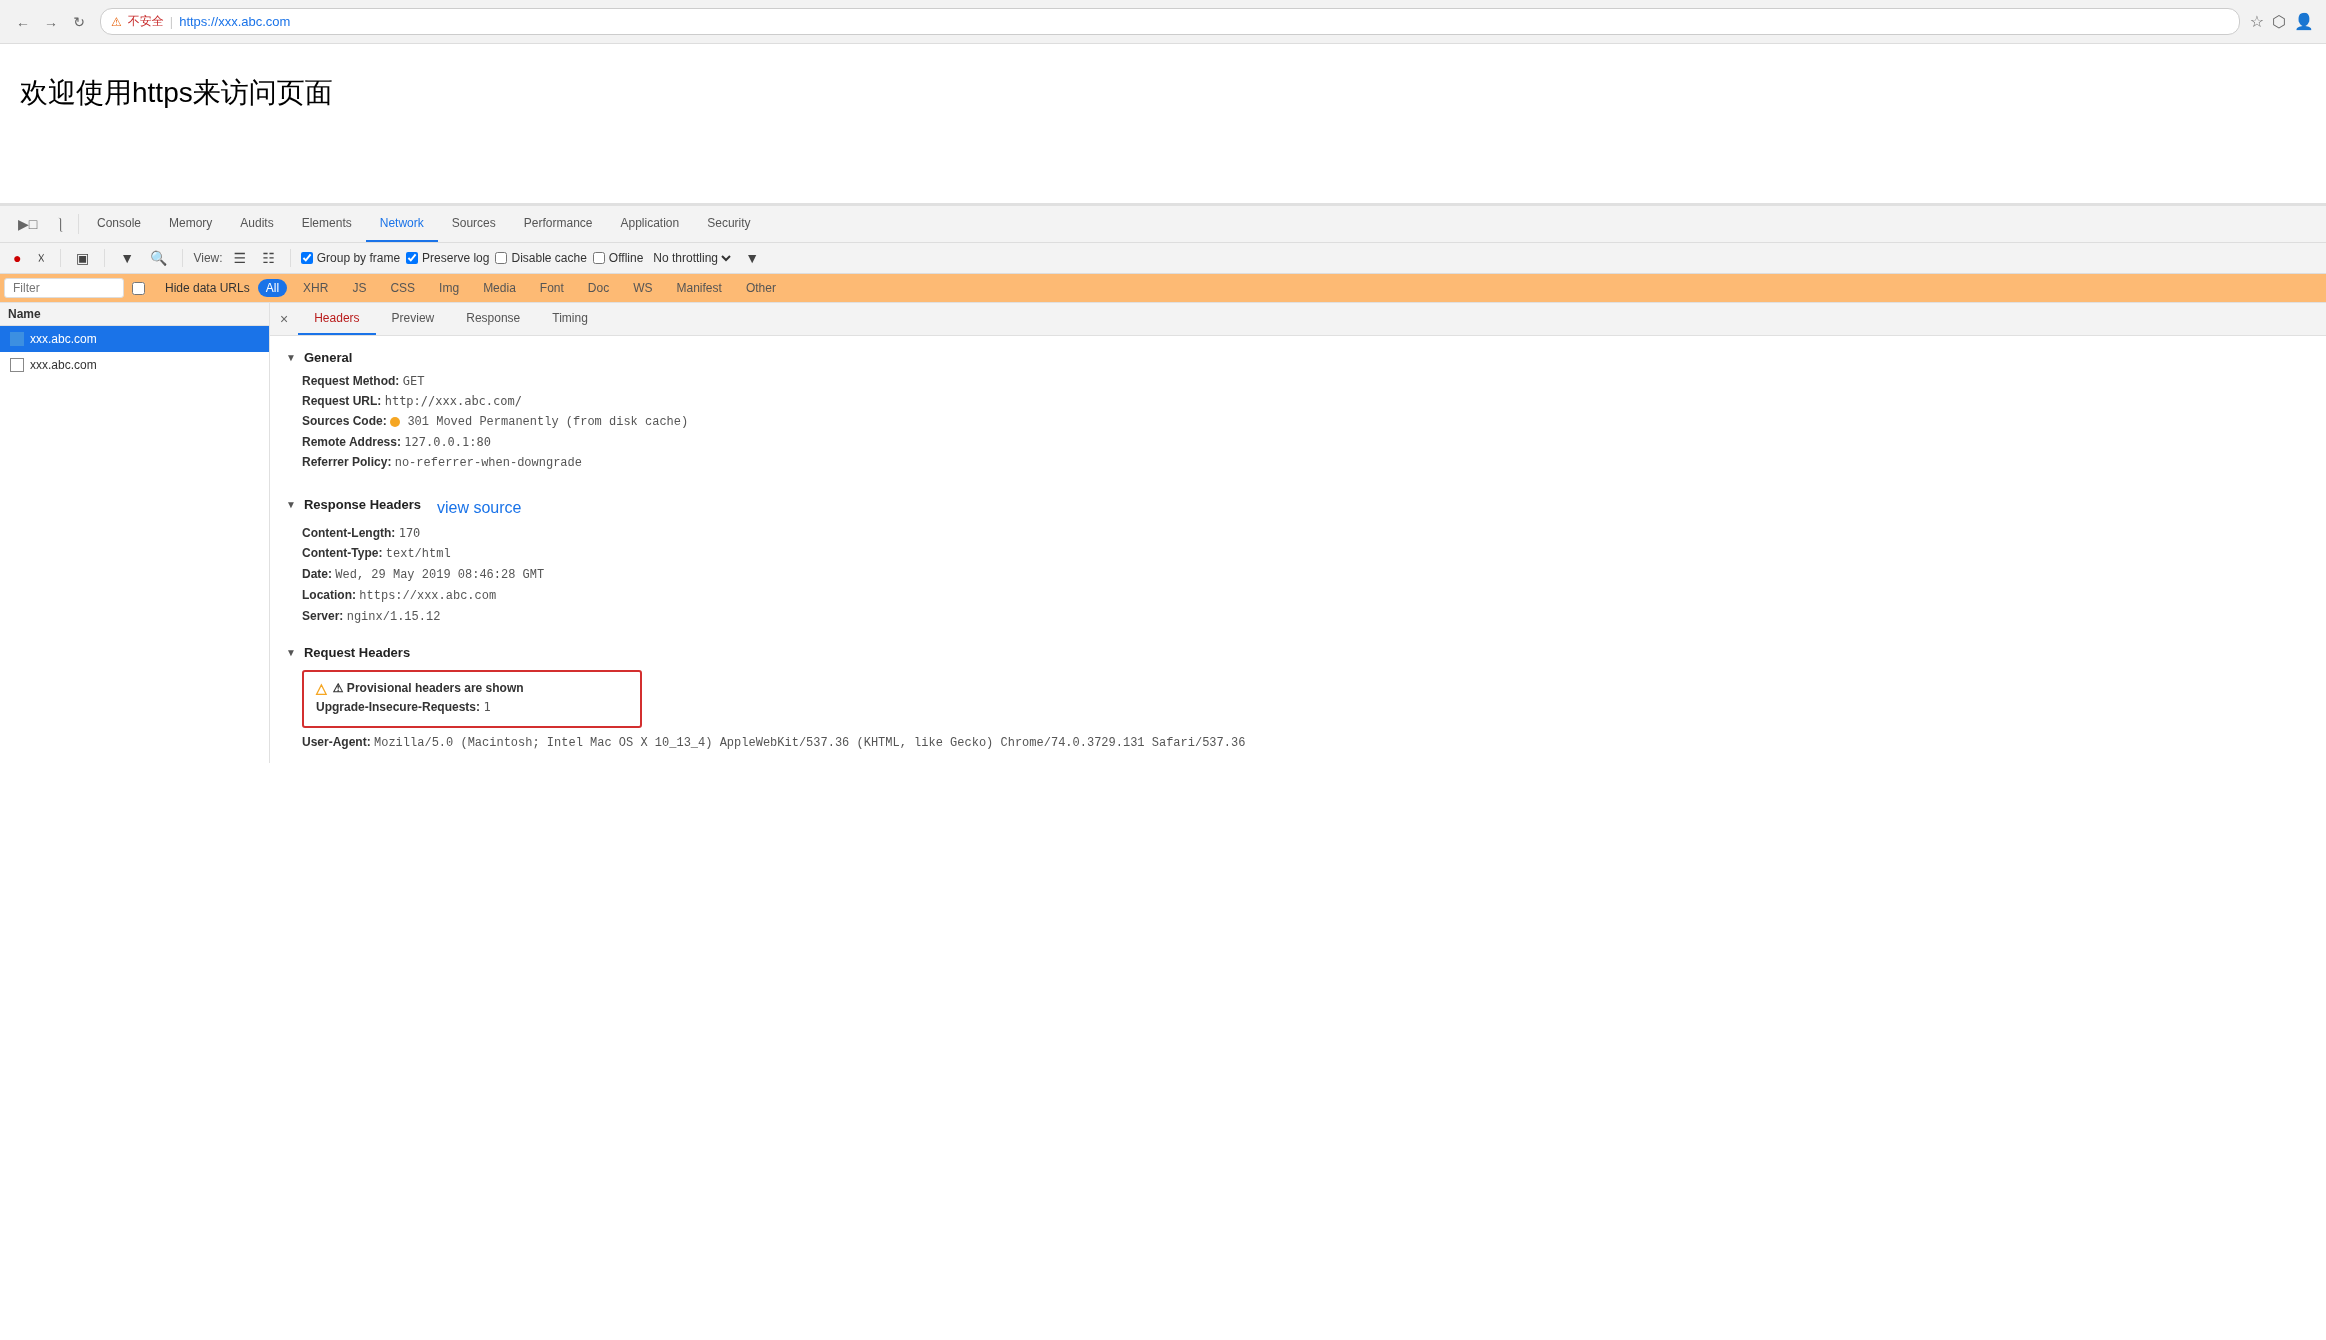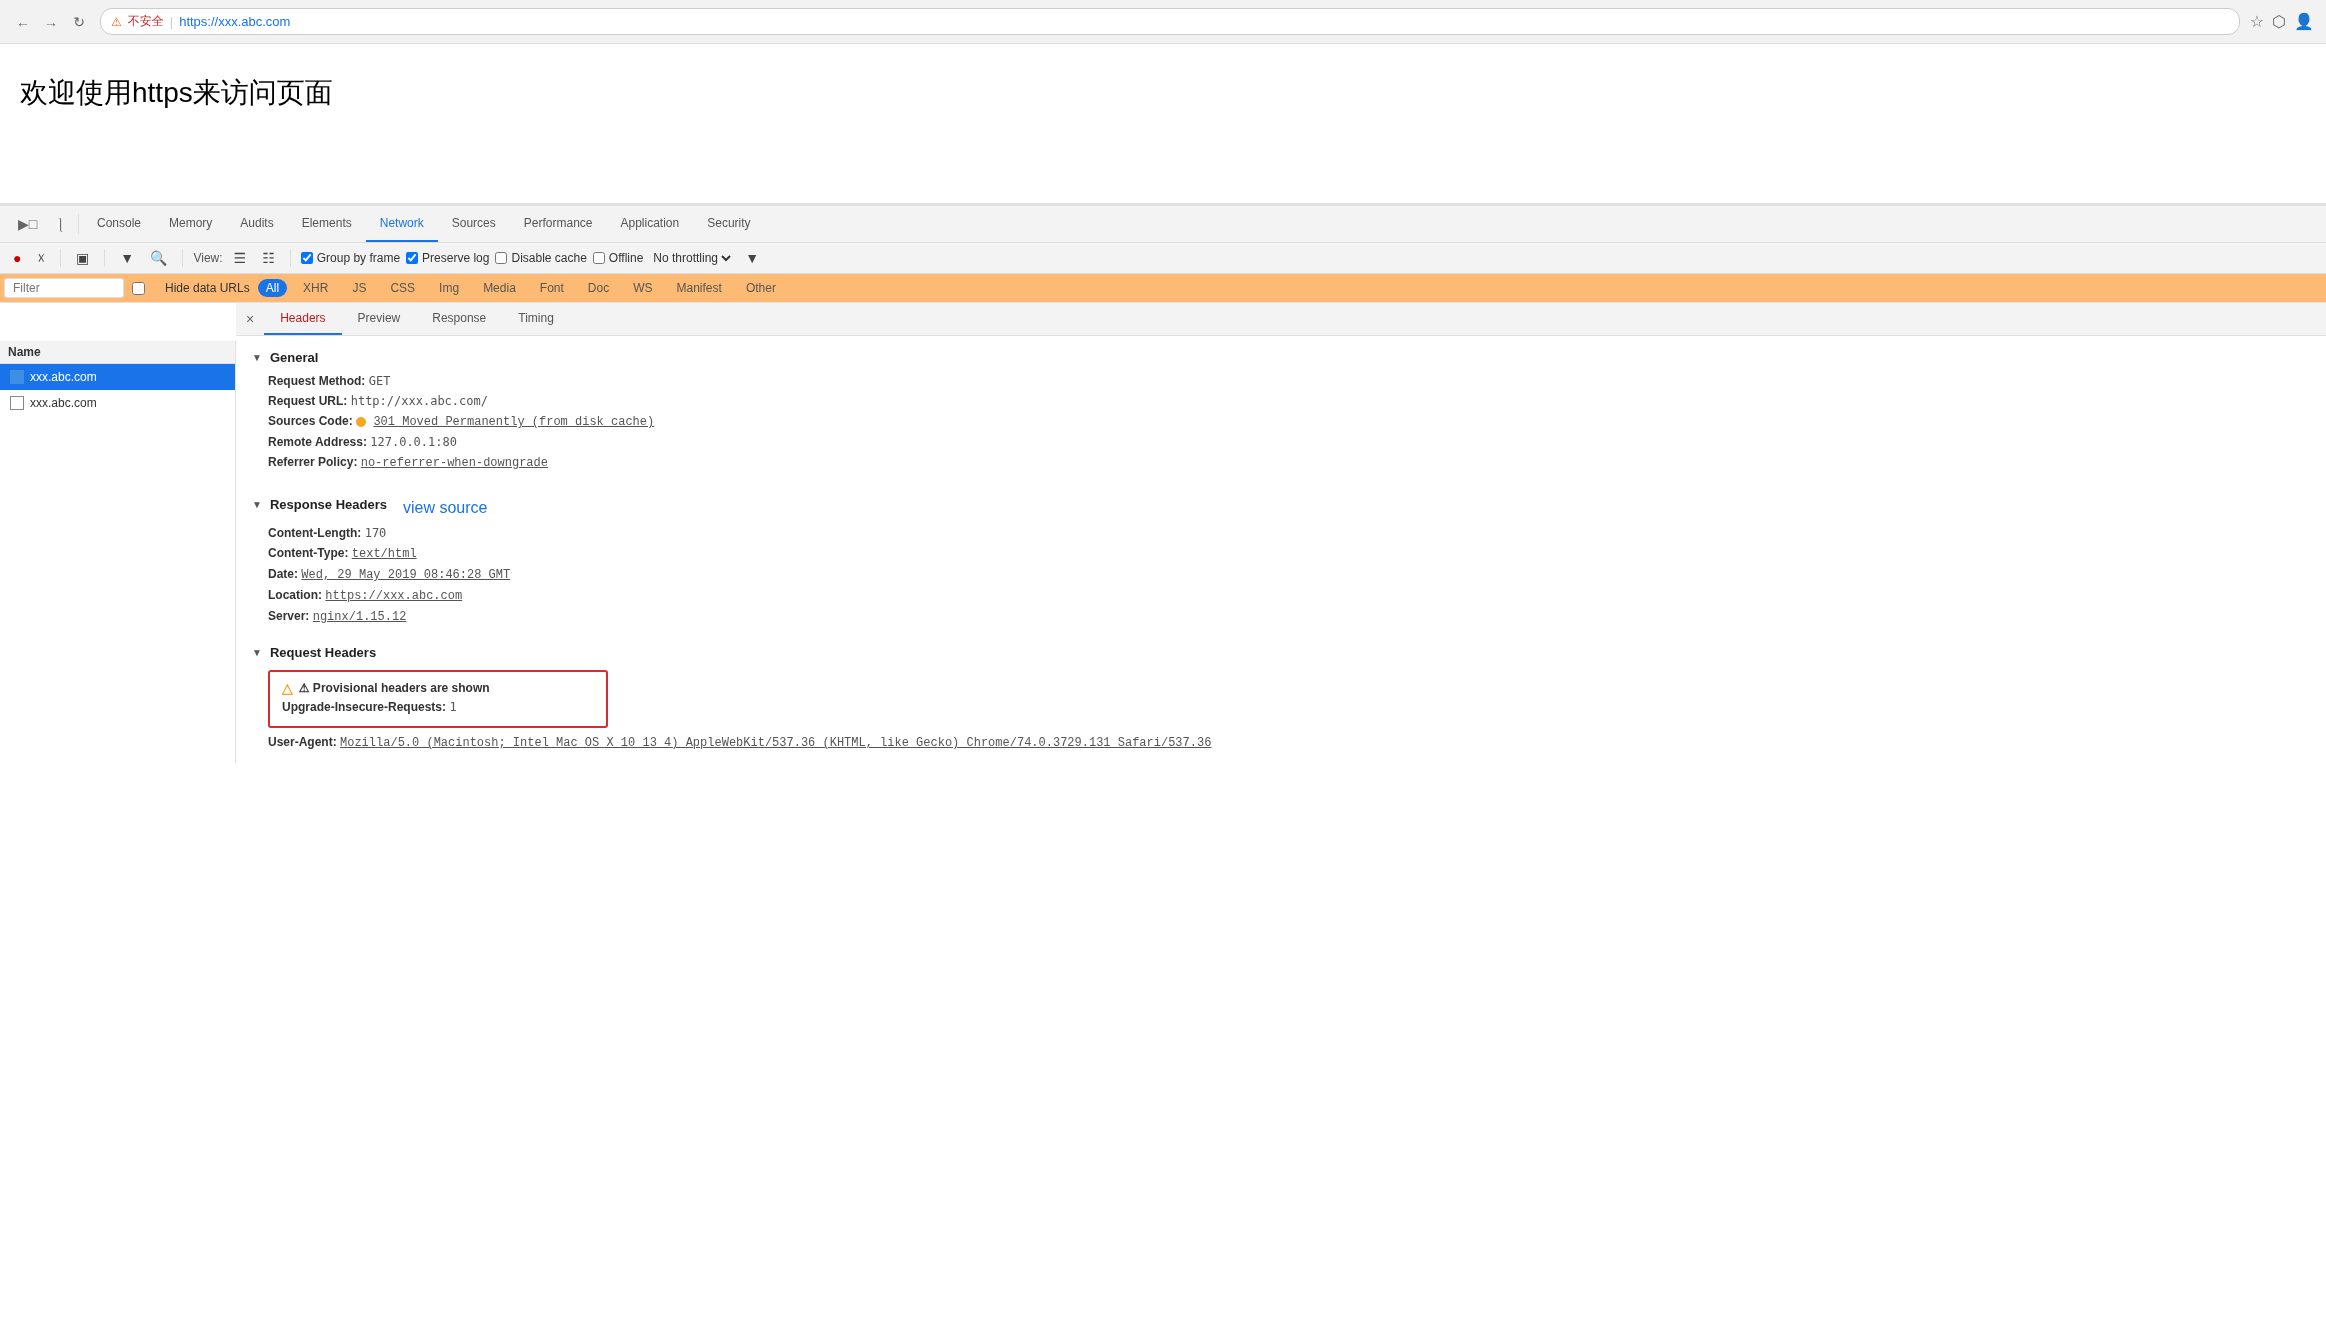--- a/index.html
+++ b/index.html
@@ -46,21 +46,21 @@
     .filter-bar { display: flex; align-items: center; border-bottom: 1px solid #e0e0e0; padding: 4px 4px; gap: 8px; background: #fdba74; }
     .filter-input { border: 1px solid #ddd; border-radius: 3px; padding: 2px 8px; font-size: 12px; width: 120px; }
     .filter-checkbox { display: flex; align-items: center; gap: 20px; font-size: 12px; color: #333; }
     .filter-type-btn { padding: 2px 8px; font-size: 12px; color: #555; cursor: pointer; border-radius: 10px; border: none; background: none; }
     .filter-type-btn.active { background: #1a73e8; color: #fff; }
 
     
     .devtools-main { display: flex; height: 460px; }
 
     
-    .request-list { width: 236px; border-right: 1px solid #e0e0e0; overflow-y: auto; flex-shrink: 0; margin-top: 38px; }
+    .request-list { width: 270px; border-right: 1px solid #e0e0e0; overflow-y: auto; flex-shrink: 0; }
     .request-list-header { padding: 4px 8px; font-size: 12px; font-weight: 600; color: #333; border-bottom: 1px solid #e0e0e0; background: #f3f3f3; }
     .request-item { padding: 6px 10px; font-size: 12px; cursor: pointer; display: flex; align-items: center; gap: 6px; }
     .request-item.selected { background: #1a73e8; color: #fff; }
     .request-item .item-icon { width: 14px; height: 14px; border: 1px solid #888; background: #fff; flex-shrink: 0; }
     .request-item.selected .item-icon { border-color: #fff; }
     .request-item-name { font-size: 12px; overflow: hidden; text-overflow: ellipsis; white-space: nowrap; }
 
     
     .detail-panel { flex: 1; overflow-y: auto; }
     .detail-tabs { display: flex; align-items: center; border-bottom: 1px solid #e0e0e0; padding: 0; background: #f3f3f3; }
@@ -69,21 +69,21 @@
     .detail-close { padding: 6px 10px; color: #666; cursor: pointer; font-size: 14px; border: none; background: none; }
 
     
     .headers-content { padding: 8px 16px; }
     .section-header { display: flex; align-items: center; gap: 8px; padding: 6px 0; font-size: 13px; font-weight: 600; color: #222; cursor: pointer; }
     .section-triangle { color: #555; font-size: 10px; }
     .section-link { color: #1a73e8; font-size: 16px; font-weight: 400; margin-left: 8px; cursor: pointer; text-decoration: none; margin-top: 8px; }
     .header-row { padding: 3px 0 3px 16px; font-size: 12px; }
     .header-key { font-weight: 600; color: #333; }
     .header-value { color: #555; font-family: monospace; }
-    .header-value.code { font-family: 'Courier New', monospace; font-size: 12px; text-decoration: underline; }
+    .header-value.code { font-family: 'Courier New', monospace; font-size: 12px; }
     .status-dot { display: inline-block; width: 10px; height: 10px; border-radius: 50%; background: #f5a623; margin-right: 4px; vertical-align: middle; }
 
     
     .provisional-warning { border: 2px solid #d32f2f; border-radius: 3px; padding: 8px 12px; margin: 4px 0 4px 16px; background: #fff; max-width: 340px; }
     .provisional-warning-title { display: flex; align-items: center; gap: 6px; font-size: 12px; font-weight: 600; color: #333; }
     .warning-triangle { color: #f5a623; font-size: 14px; }
     .provisional-header-row { padding: 4px 0; font-size: 12px; }
 
     
     .user-agent-row { padding: 3px 0 3px 16px; font-size: 12px; }

